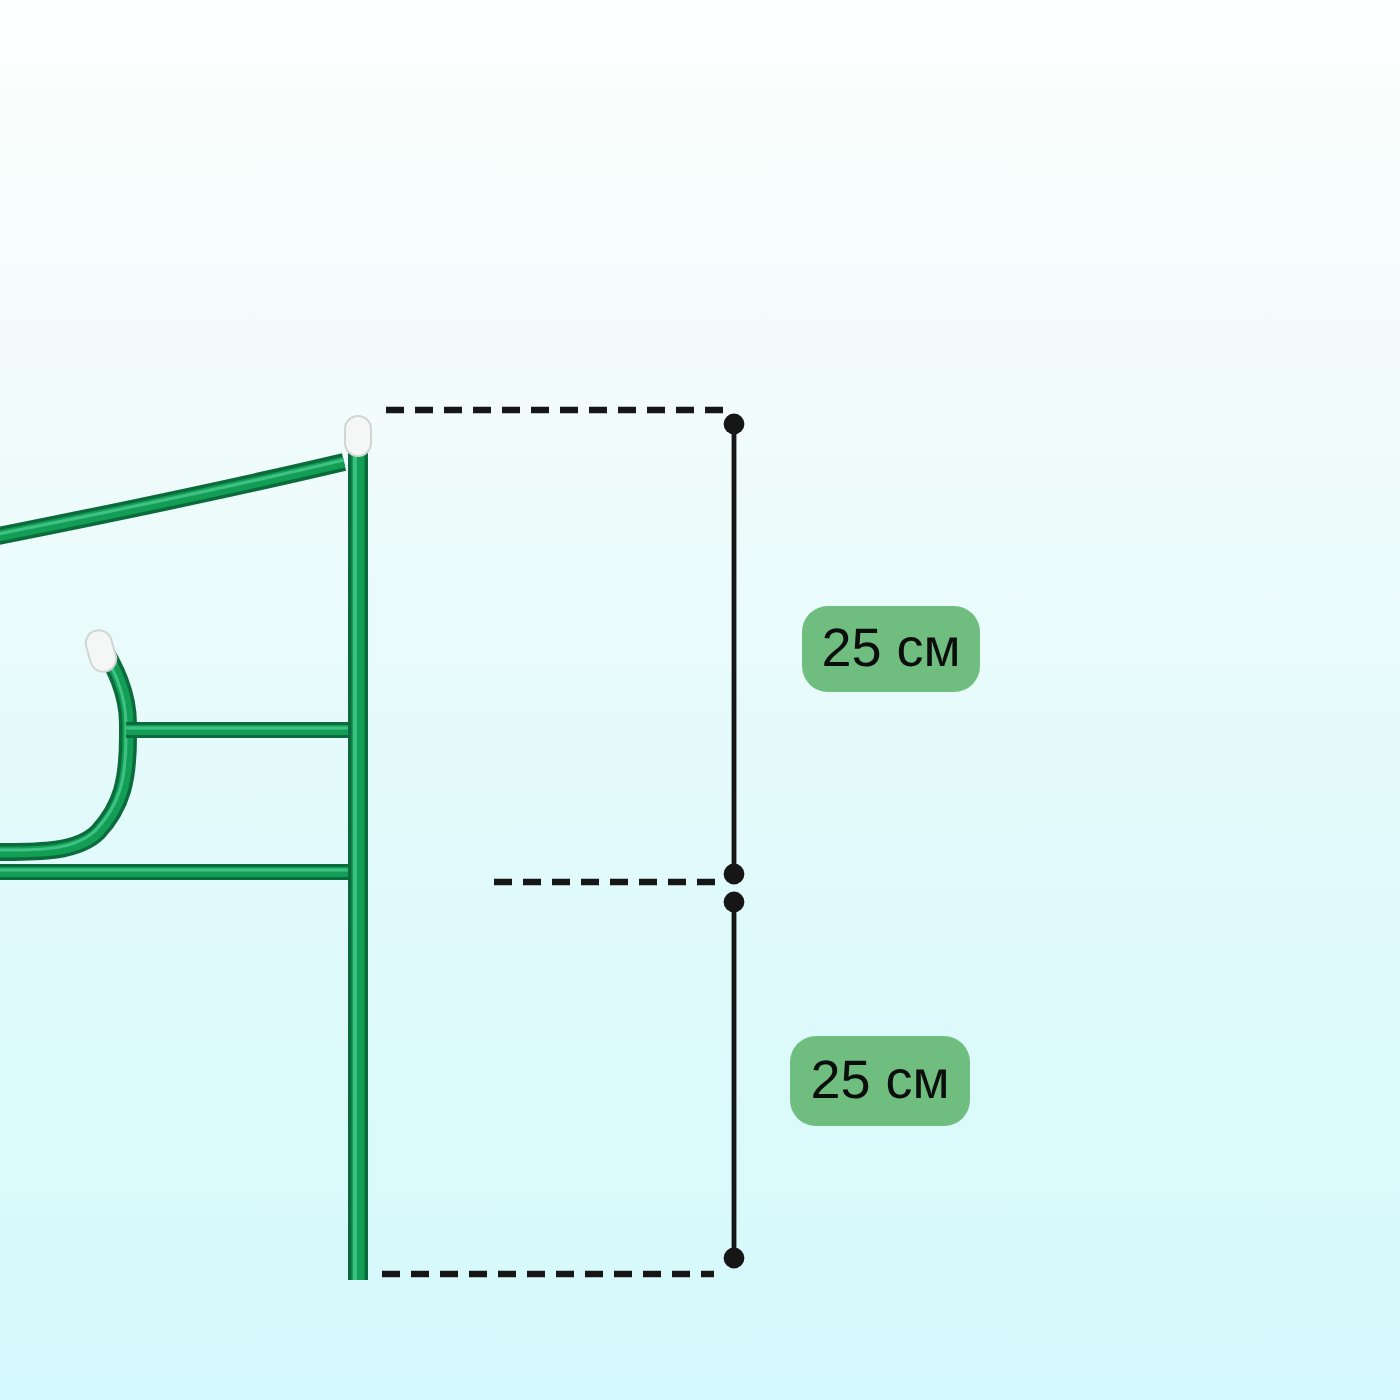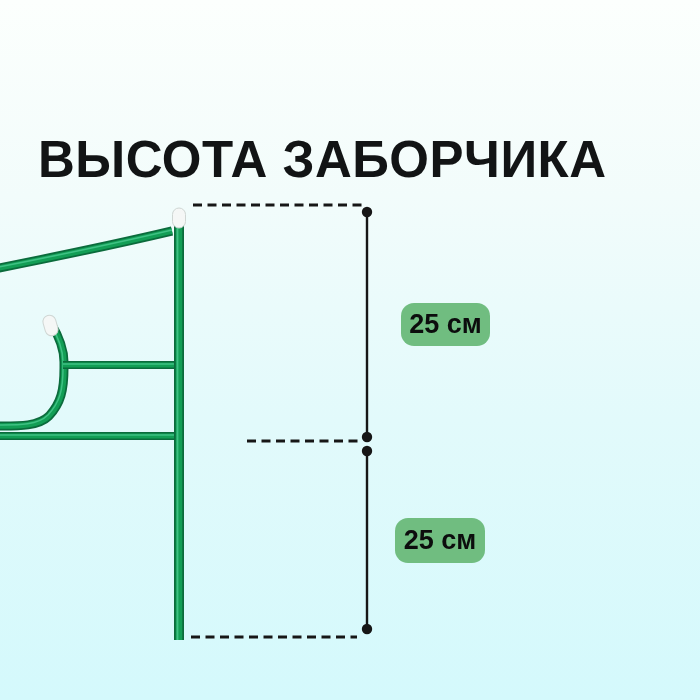--- a/index.html
+++ b/index.html
@@ -23,31 +23,30 @@
   .fence-svg{
     position:absolute;left:0;top:0;
   }
   .badge{
     position:absolute;
     display:flex;align-items:center;justify-content:center;
     background:#70bd80;
     border-radius:13px;
     color:#0c0d0d;
     font-size:27px;
-    font-weight:700;
+    font-weight:400;
   }
   .badge.upper{left:401px;top:303px;width:89px;height:43px;}
   .badge.lower{left:395px;top:518px;width:90px;height:45px;}
 </style>
 </head>
 <body>
 
 <div id="stage">
 
-  <h1 class="title">ВЫСОТА ЗАБОРЧИКА</h1>
 
   <svg class="fence-svg" width="700" height="700" viewBox="0 0 700 700">
 
     <g>
       <path d="M -6 269 Q 100 248 172 231" fill="none" stroke="#0b6b3c" stroke-width="9"></path>
       <path d="M -6 269 Q 100 248 172 231" fill="none" stroke="#129e55" stroke-width="5.5"></path>
       <path d="M -6 268 Q 100 247 172 230" fill="none" stroke="#3fc184" stroke-width="1.6"></path>
     </g>
 
     <g>

